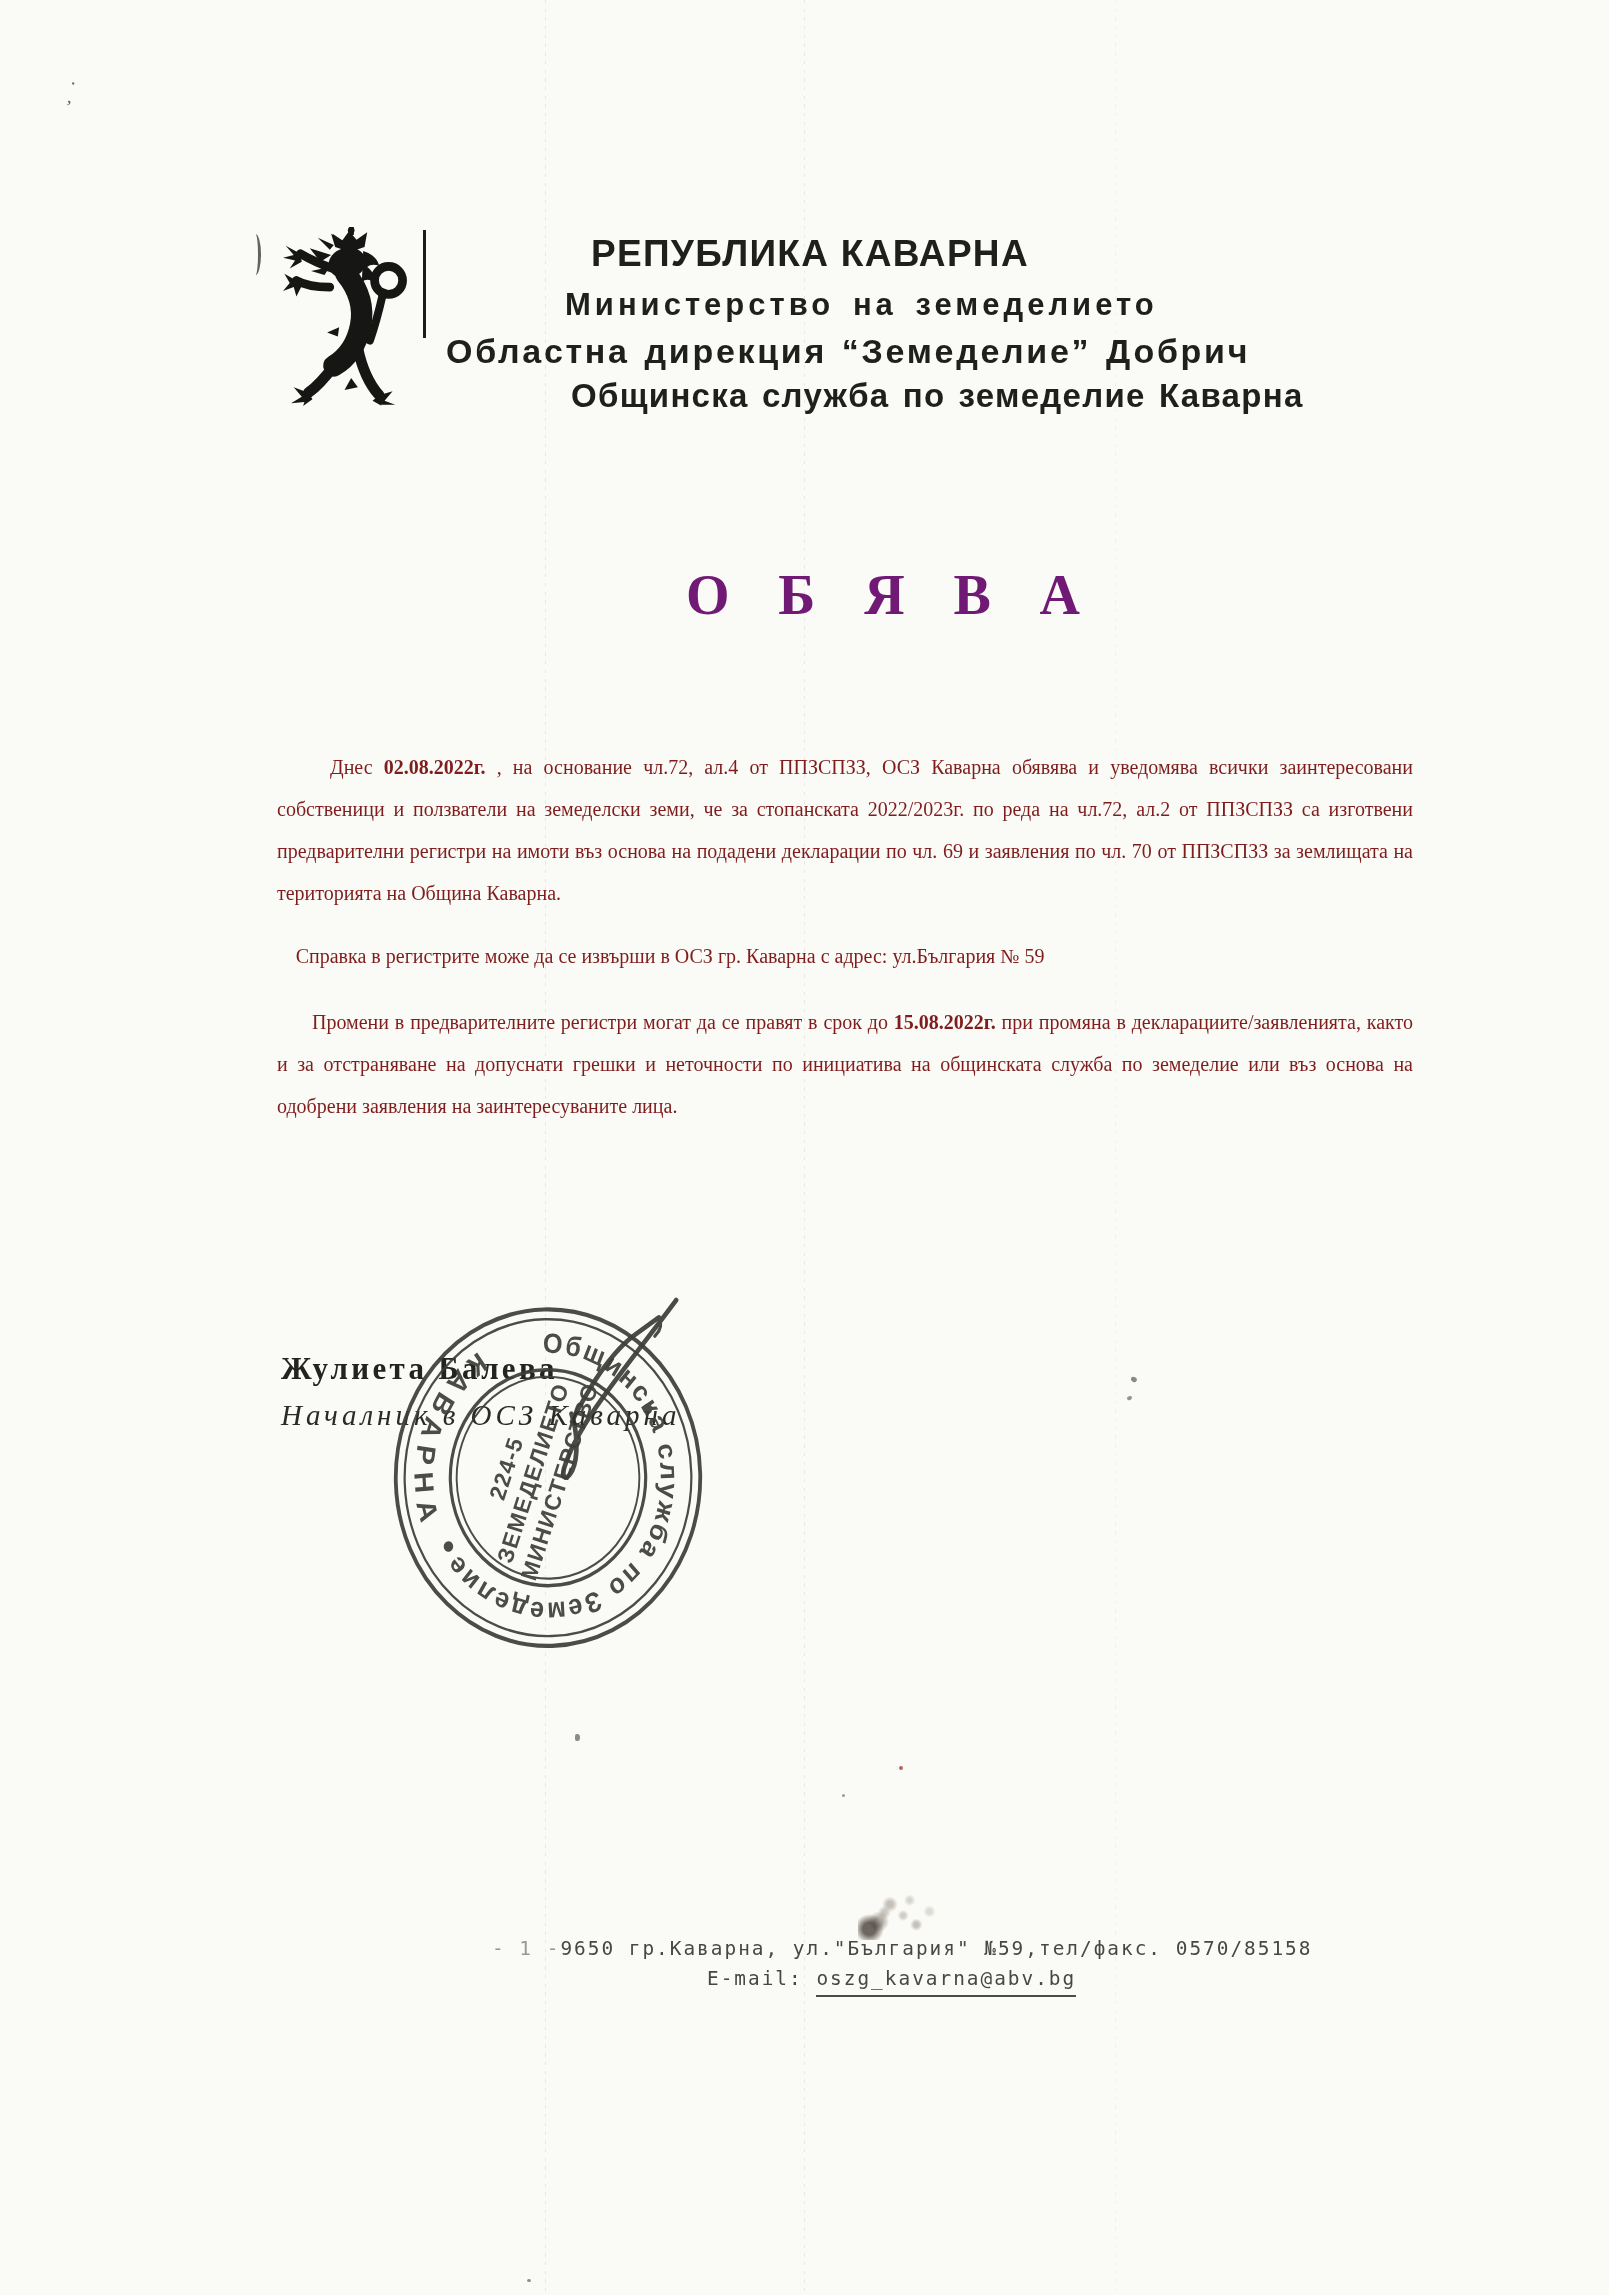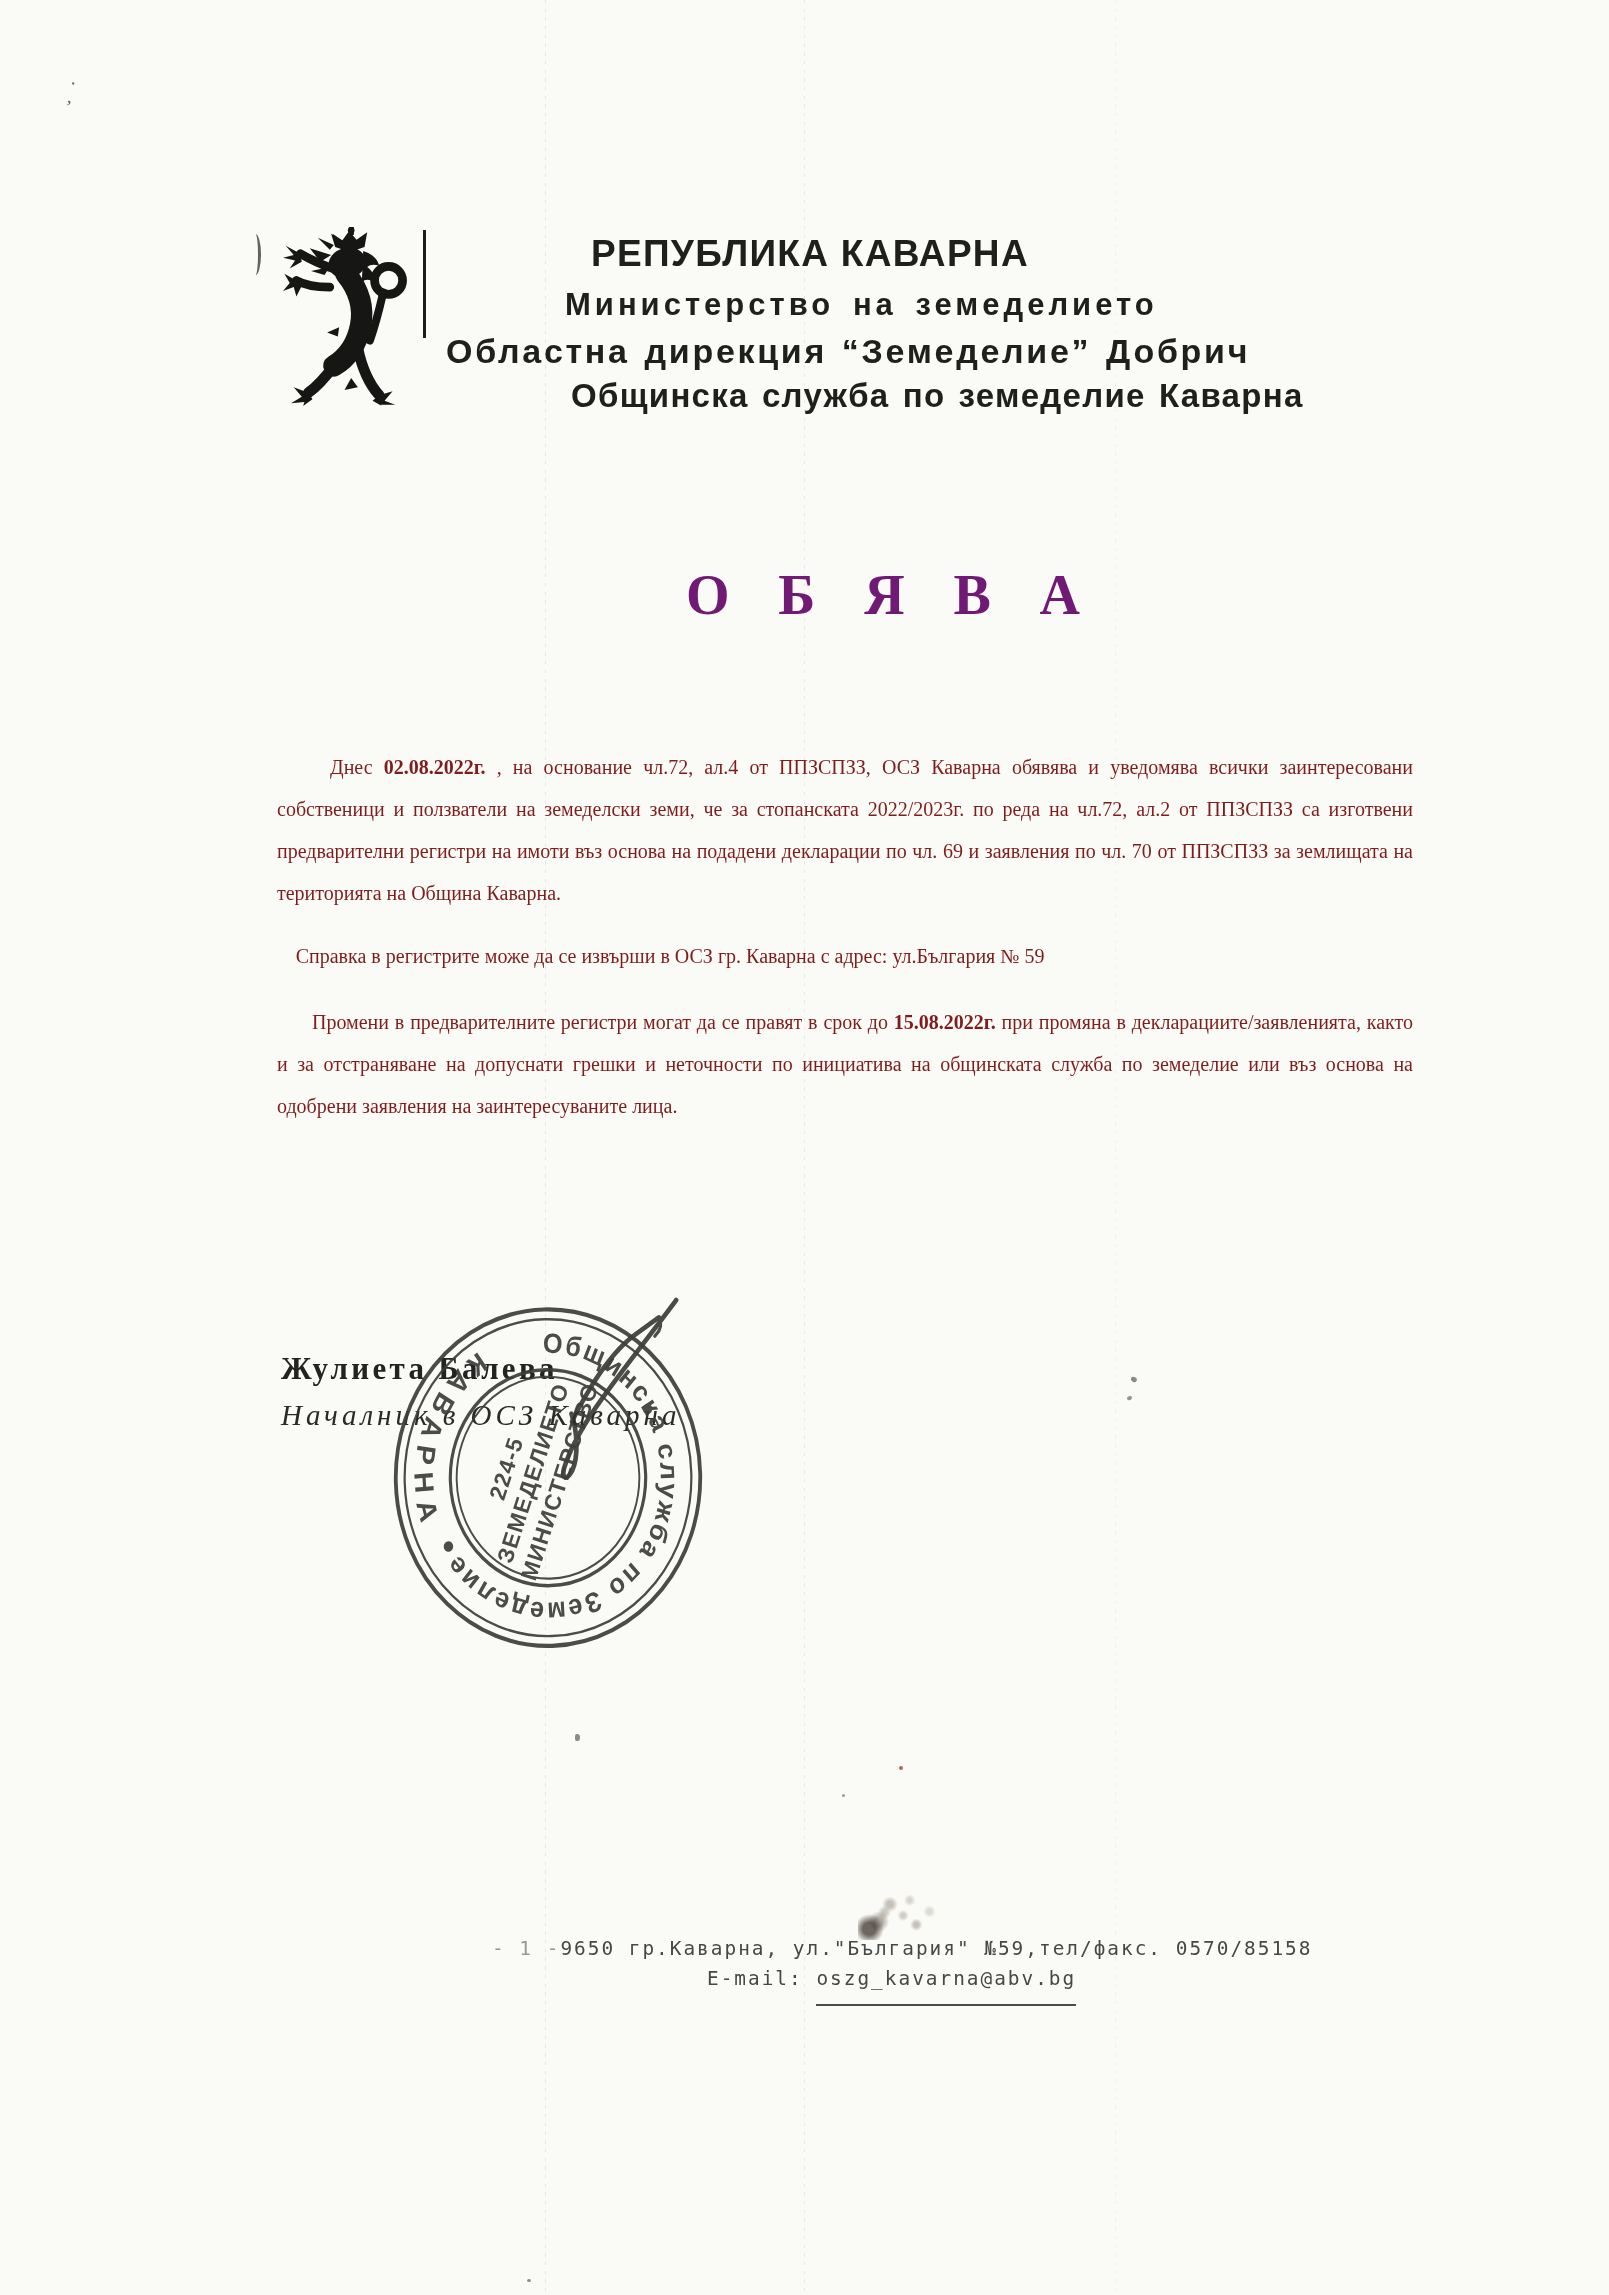--- a/index.html
+++ b/index.html
@@ -36,21 +36,21 @@
            letter-spacing:4px;white-space:nowrap;color:#2a2a28;}
   
   .stamp-svg{position:absolute;left:361px;top:1256px;width:374px;height:414px;opacity:0.92;}
   
   .footer-line{position:absolute;white-space:nowrap;
                font-family:"DejaVu Sans Mono","Liberation Mono",monospace;
                font-size:19.4px;letter-spacing:2px;color:#474745;}
   .f1{left:492px;top:1937px;}
   .f2{left:707px;top:1967px;}
   .page-mark{opacity:0.55;}
-  .email-underline{border-bottom:2px solid #4c4c4a;padding-bottom:14px;}
+  .email-underline{border-bottom:2px solid #4c4c4a;padding-bottom:5px;}
   
   .speck{position:absolute;border-radius:50%;}
   .smudge{position:absolute;left:858px;top:1889px;width:94px;height:51px;filter:blur(0.4px);
     background:
       radial-gradient(circle at 12% 78%, rgba(60,52,44,0.75) 0 7%, transparent 16%),
       radial-gradient(circle at 22% 64%, rgba(90,78,66,0.45) 0 5%, transparent 13%),
       radial-gradient(circle at 34% 30%, rgba(110,96,84,0.38) 0 4%, transparent 11%),
       radial-gradient(circle at 48% 52%, rgba(120,104,92,0.30) 0 4%, transparent 10%),
       radial-gradient(circle at 62% 70%, rgba(100,88,76,0.35) 0 3.5%, transparent 9%),
       radial-gradient(circle at 55% 22%, rgba(130,116,100,0.28) 0 3%, transparent 9%),

